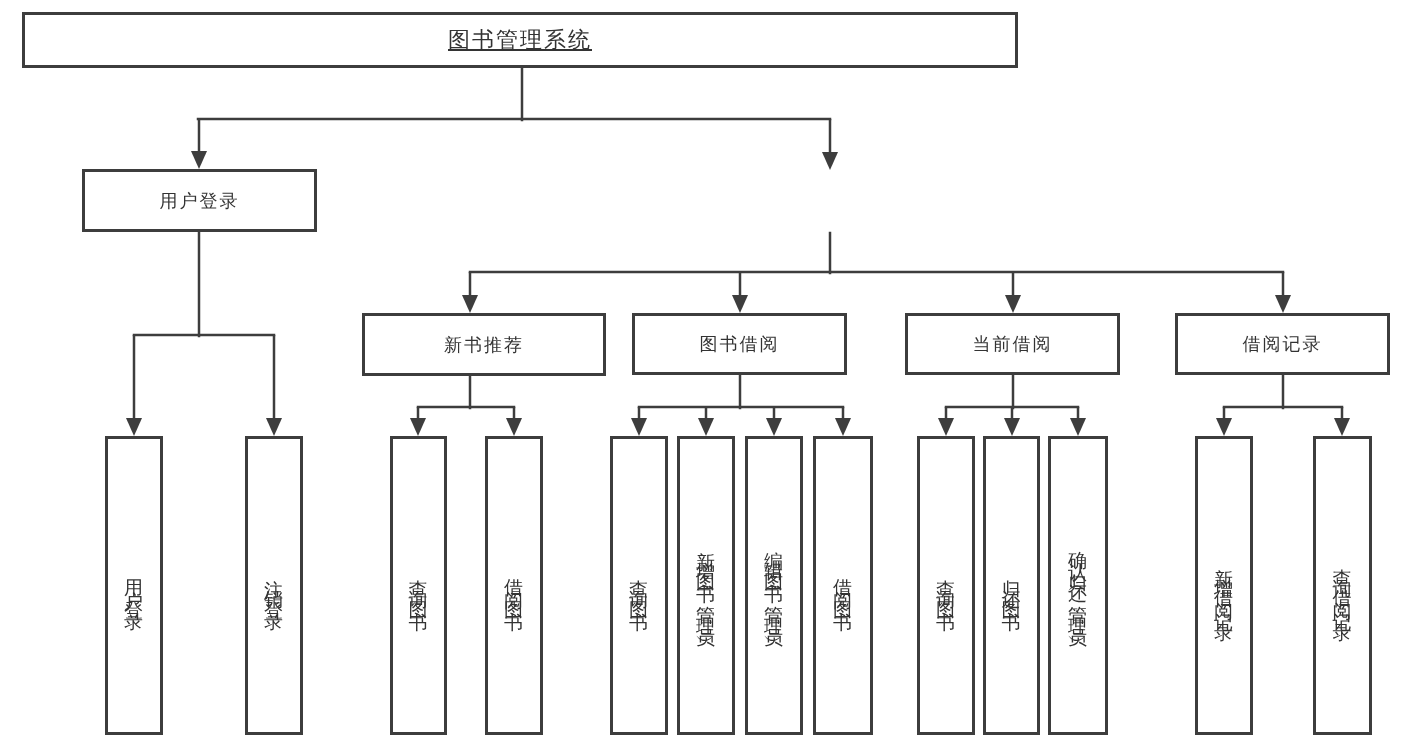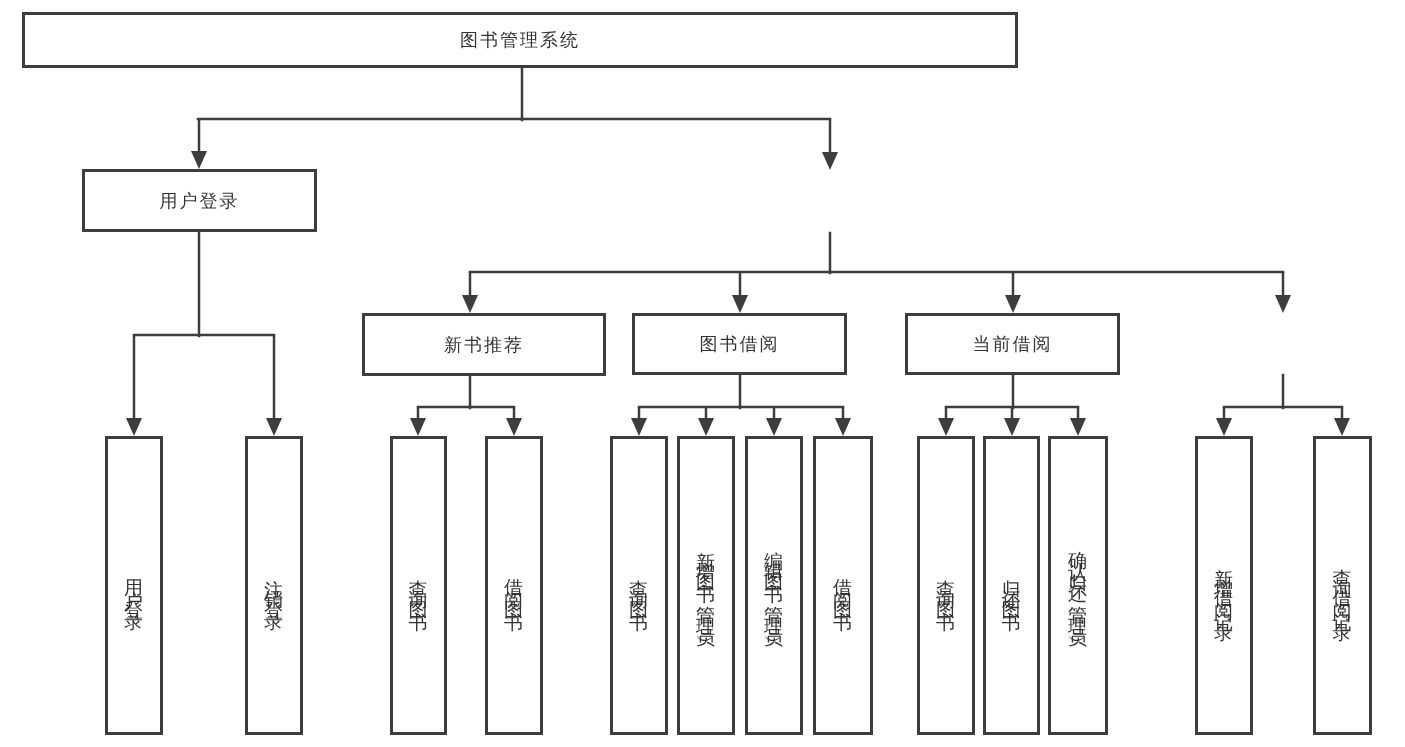--- a/index.html
+++ b/index.html
@@ -8,21 +8,21 @@
     font-family:"Liberation Sans",sans-serif;color:var(--text,#333);
   }
   #wires{position:absolute;left:0;top:0;z-index:1;}
   .box{
     position:absolute;box-sizing:border-box;background:#fff;
     border:3px solid var(--line,#3d3d3d);
     display:flex;align-items:center;justify-content:center;
     z-index:2;
   }
   .box.h span{font-size:18px;letter-spacing:2px;white-space:nowrap;}
-  .box.root span{font-size:18px;}
+  .box.root span{font-size:22px;text-decoration:underline;}
   .box.v span{
     writing-mode:vertical-rl;text-orientation:mixed;
     font-size:19px;line-height:1;letter-spacing:11px;white-space:nowrap;
   }
   .watermark{
     position:absolute;right:5px;top:713px;z-index:3;
     font-size:20px;letter-spacing:1px;color:var(--wm,#bdbdbd);white-space:nowrap;
   }
 </style>
 </head>
@@ -95,20 +95,23 @@
 
   <div class="box h" style="left:362px;top:313px;width:244px;height:63px">
     <span>新书推荐</span>
   </div>
   <div class="box h" style="left:905px;top:313px;width:215px;height:62px">
     <span>当前借阅</span>
   </div>
   <div class="box h" style="left:632px;top:313px;width:215px;height:62px">
     <span>图书借阅</span>
   </div>
+  <div class="box h" style="left:1175px;top:313px;width:215px;height:62px">
+    <span>借阅记录</span>
+  </div>
 
   <div class="box v" style="left:105px;top:436px;width:58px;height:299px">
     <span>用户登录</span>
   </div>
   <div class="box v" style="left:245px;top:436px;width:58px;height:299px">
     <span>注销登录</span>
   </div>
 
   <div class="box v" style="left:390px;top:436px;width:57px;height:299px">
     <span>查询图书</span>

